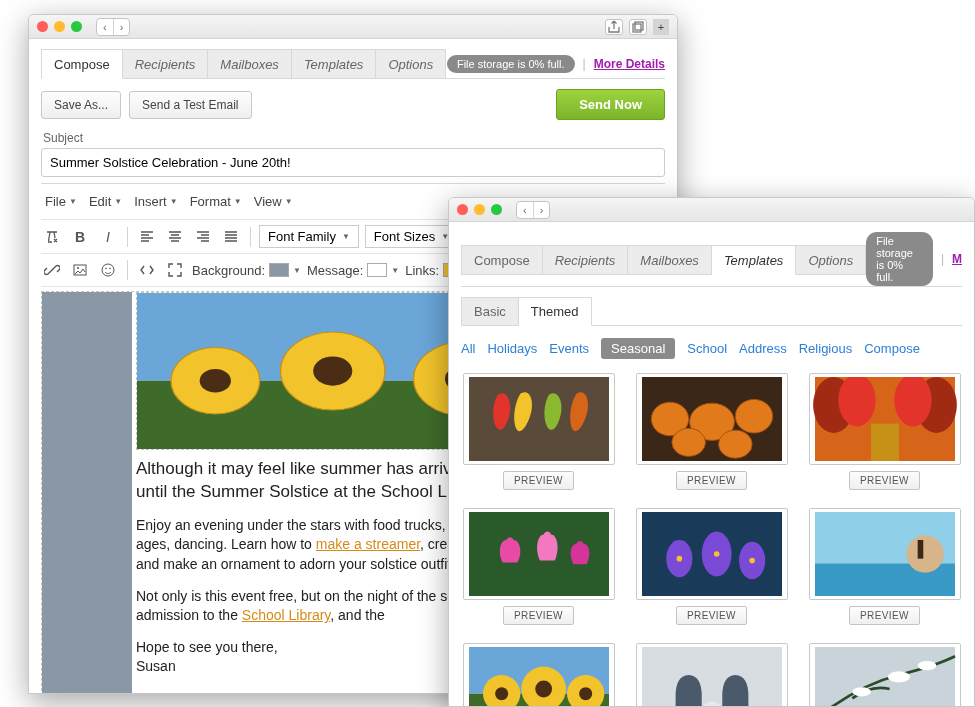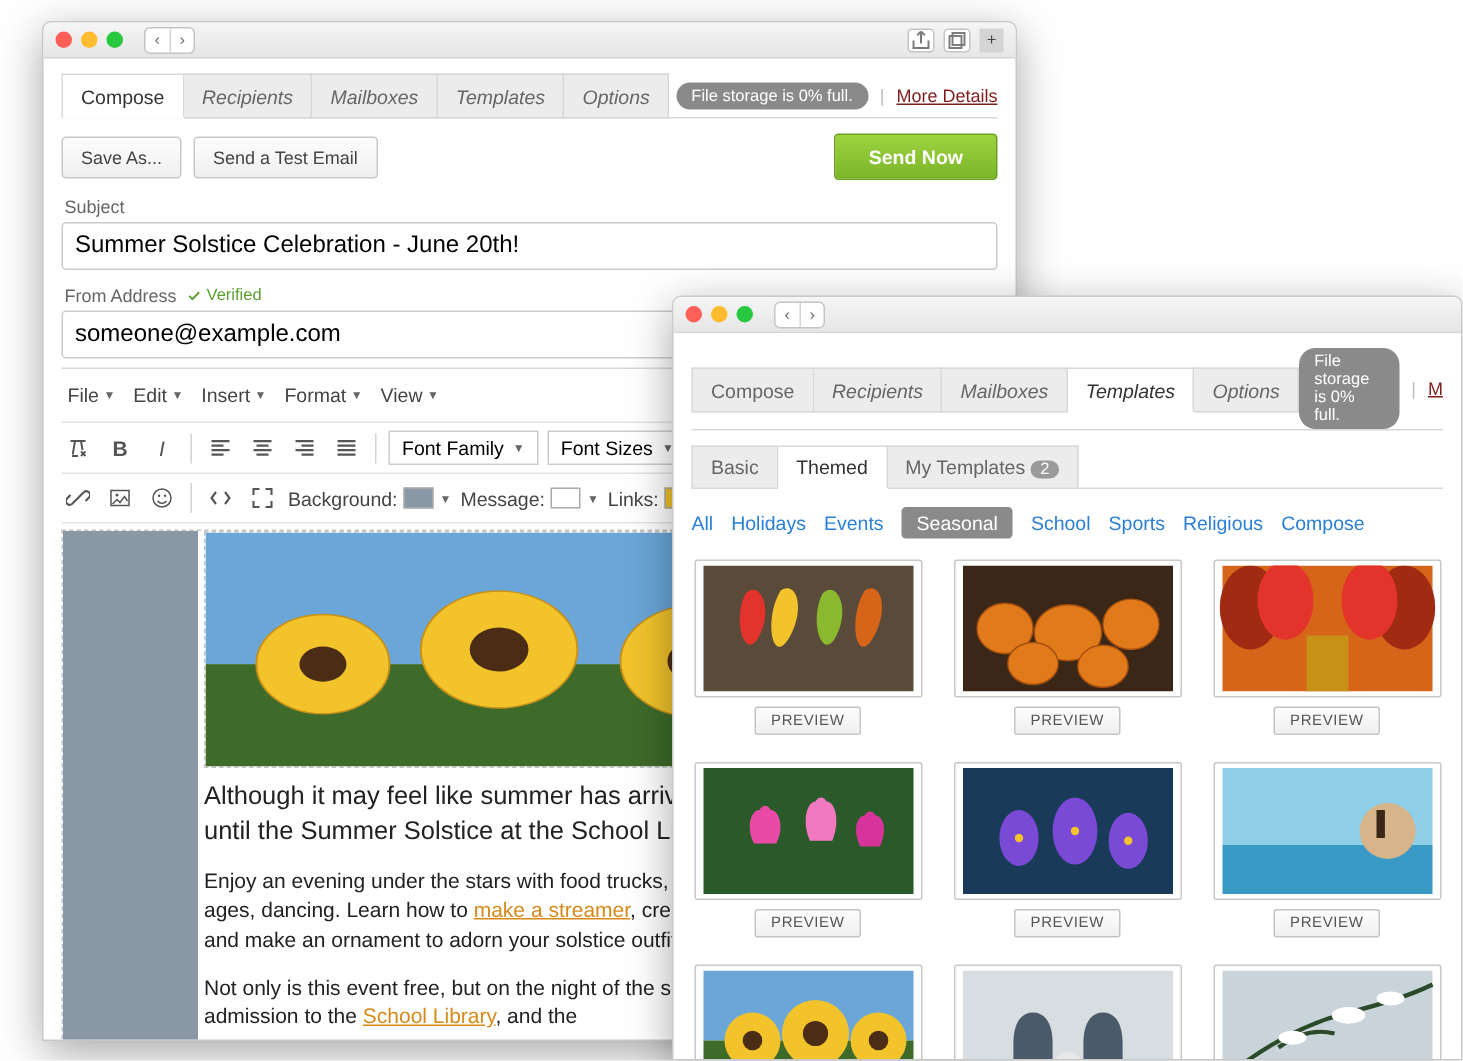--- a/index.html
+++ b/index.html
@@ -22,34 +22,34 @@
 
 .content { padding: 10px 12px; }
 
 .main-tabs { display: flex; gap: 0; border-bottom: 1px solid #d8d8d8; margin-bottom: 10px; align-items: center; }
 .main-tab { padding: 7px 12px 6px; border: 1px solid #d8d8d8; background: #ececec; color: #666; cursor: pointer; font-size: 13px; margin-bottom: -1px; border-bottom: 1px solid #d8d8d8; }
 .main-tab + .main-tab { border-left: none; font-style: italic; }
 .main-tab.active { background: #fff; border-bottom: 1px solid #fff; color: #333; }
 .storage-info { margin-left: auto; display: flex; align-items: center; gap: 8px; font-size: 12px; }
 .storage-pill { background: #8a8a8a; color: #fff; padding: 3px 10px; border-radius: 11px; font-size: 11px; }
 .storage-sep { color: #bbb; }
-.storage-link { color: #7f1d1d; text-decoration: underline; cursor: pointer; }
+.storage-link { color: #a21caf; text-decoration: underline; cursor: pointer; font-weight: bold; }
 
 .actionbar { display: flex; align-items: center; gap: 8px; margin-bottom: 10px; }
 .btn { padding: 6px 12px; border: 1px solid #c8c8c8; background: linear-gradient(#fdfdfd,#efefef); border-radius: 3px; cursor: pointer; font-size: 12px; color: #444; }
 .btn-primary { margin-left: auto; padding: 7px 22px; background: linear-gradient(#9ed33f,#7ab52a); color: #fff; border: 1px solid #6ca020; font-weight: bold; border-radius: 3px; font-size: 13px; }
 
 .fields { display: flex; gap: 10px; margin-bottom: 6px; flex-direction: column; }
 .field { flex: 1; }
 .field label { font-size: 12px; color: #666; padding-left: 2px; }
 .field2 label { display: flex; align-items: center; gap: 6px; }
 .verified { color: #5a9f2e; font-size: 11px; display: inline-flex; align-items: center; gap: 3px; }
 .verified svg { width: 11px; height: 11px; }
 .input-row { display: flex; gap: 6px; margin-top: 3px; }
-.field input { width: 100%; padding: 6px 8px; border: 1px solid #ccc; border-radius: 3px; font-size: 16px; }
+.field input { width: 100%; padding: 6px 8px; border: 1px solid #ccc; border-radius: 3px; font-size: 13px; }
 .small-btn { padding: 4px 8px; border: 1px solid #c8c8c8; background: linear-gradient(#fdfdfd,#efefef); border-radius: 3px; font-size: 11px; color: #555; cursor: pointer; white-space: nowrap; }
 
 .editor-bar { border-top: 1px solid #d8d8d8; padding-top: 6px; }
 .menus { display: flex; gap: 4px; font-size: 13px; color: #444; margin-bottom: 6px; }
 .menu-item { padding: 4px 4px; cursor: pointer; display: inline-flex; align-items: center; gap: 3px; }
 .caret { font-size: 8px; color: #666; }
 .toolbar { display: flex; align-items: center; gap: 6px; flex-wrap: wrap; border-top: 1px solid #e4e4e4; border-bottom: 1px solid #e4e4e4; padding: 5px 0; }
 .toolbar-row2 { border-top: none; padding: 5px 0; }
 .tbtn { width: 22px; height: 22px; display: flex; align-items: center; justify-content: center; cursor: pointer; color: #555; border-radius: 2px; }
 .tbtn svg { width: 16px; height: 16px; }
@@ -133,35 +133,20 @@
       <button class="btn">Save As...</button>
       <button class="btn">Send a Test Email</button>
       <button class="btn-primary">Send Now</button>
     </div>
 
     <div class="fields">
       <div class="field">
         <label>Subject</label>
         <div class="input-row">
           <input type="text" value="Summer Solstice Celebration - June 20th!" style="">
-        </div>
-      </div>
-      <div class="field field2">
-        <label>
-          <span>From Address</span>
-          <span class="verified">
-            <svg viewBox="0 0 16 16">
-                <path fill="#5a9f2e" d="M6.2 12 2.5 8.3l1.3-1.3 2.4 2.4 5.9-5.9 1.3 1.3z"></path>
-              </svg>
-            <span>Verified</span>
-          </span>
-        </label>
-        <div class="input-row">
-          <input type="text" value="someone@example.com" style="">
-          <button class="small-btn">Use default</button>
         </div>
       </div>
     </div>
 
     <div class="editor-bar">
       <div class="menus">
         <span class="menu-item">
             <span>File</span>
             <span class="caret">▼</span>
           </span>
@@ -298,20 +283,21 @@
               </g>
           </svg>
         </div>
         <p class="lead">Although it may feel like summer has arrived, it doesn't officially start until the Summer Solstice at the School Library!</p>
         <p class="para">
           <span>Enjoy an evening under the stars with food trucks, music, hands-on activities for all ages, dancing. Learn how to </span><a class="inline">make a streamer</a><span>, create a flower crown fit for a fairy, and make an ornament to adorn your solstice outfit.</span>
         </p>
         <p class="para">
           <span>Not only is this event free, but on the night of the solstice you'll get complimentary admission to the </span><a class="inline">School Library</a><span>, and the</span>
         </p>
+        <p class="para" style="margin-bottom:0">Hope to see you there,</p>
         <p class="para">Susan</p>
       </div>
     </div>
   </div>
 </div>
 
 <div class="window front">
   <div class="titlebar">
     <div class="tl-dots">
       <div class="tl-dot tl-red"></div>
@@ -334,32 +320,29 @@
       <div class="storage-info">
         <span class="storage-pill">File storage is 0% full.</span>
         <span class="storage-sep">|</span>
         <span class="storage-link">M</span>
       </div>
     </div>
 
     <div class="sub-tabs">
       <div class="sub-tab">Basic</div>
       <div class="sub-tab active">Themed</div>
-      <div class="sub-tab">
-        <span>My Templates</span><span class="count-badge">2</span>
-      </div>
     </div>
 
     <div class="filters">
       <span class="filter-link">All</span>
       <span class="filter-link">Holidays</span>
       <span class="filter-link">Events</span>
       <span class="filter-active">Seasonal</span>
       <span class="filter-link">School</span>
-      <span class="filter-link">Sports</span>
+      <span class="filter-link">Address</span>
       <span class="filter-link">Religious</span>
       <span class="filter-link">Compose</span>
     </div>
 
     <div class="card-grid">
 
       <div class="card">
         <div class="card-img">
             <svg class="card-img-inner" viewBox="0 0 150 90">
               <rect width="150" height="90" fill="#5a4a3a"></rect>

